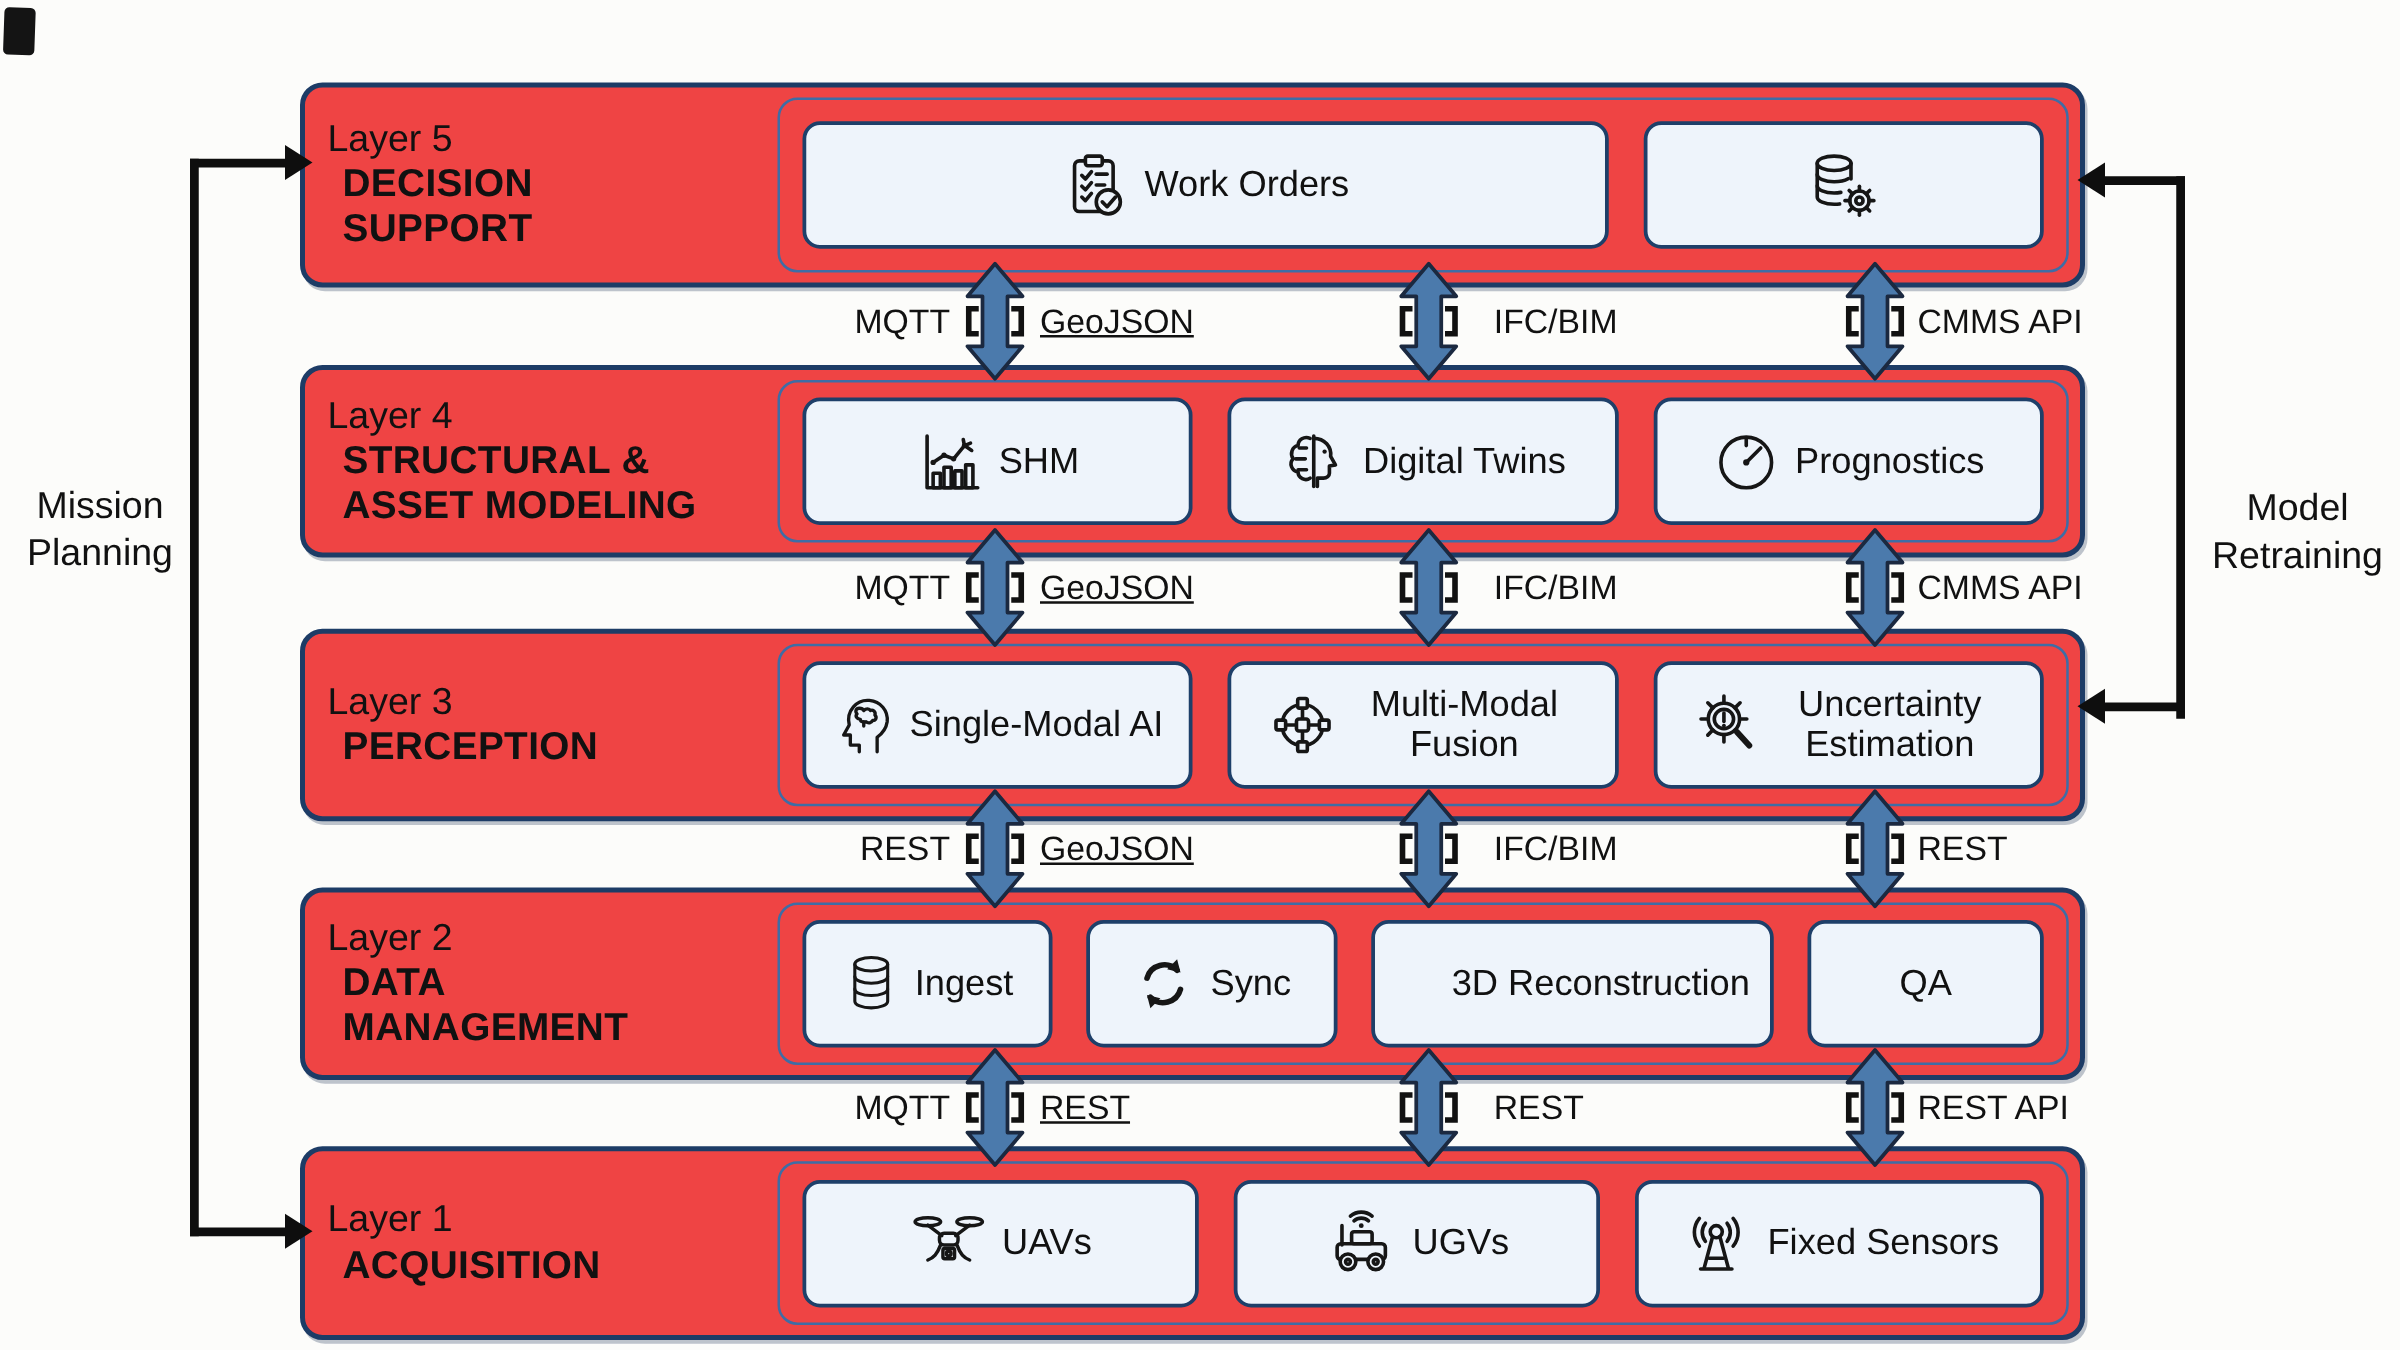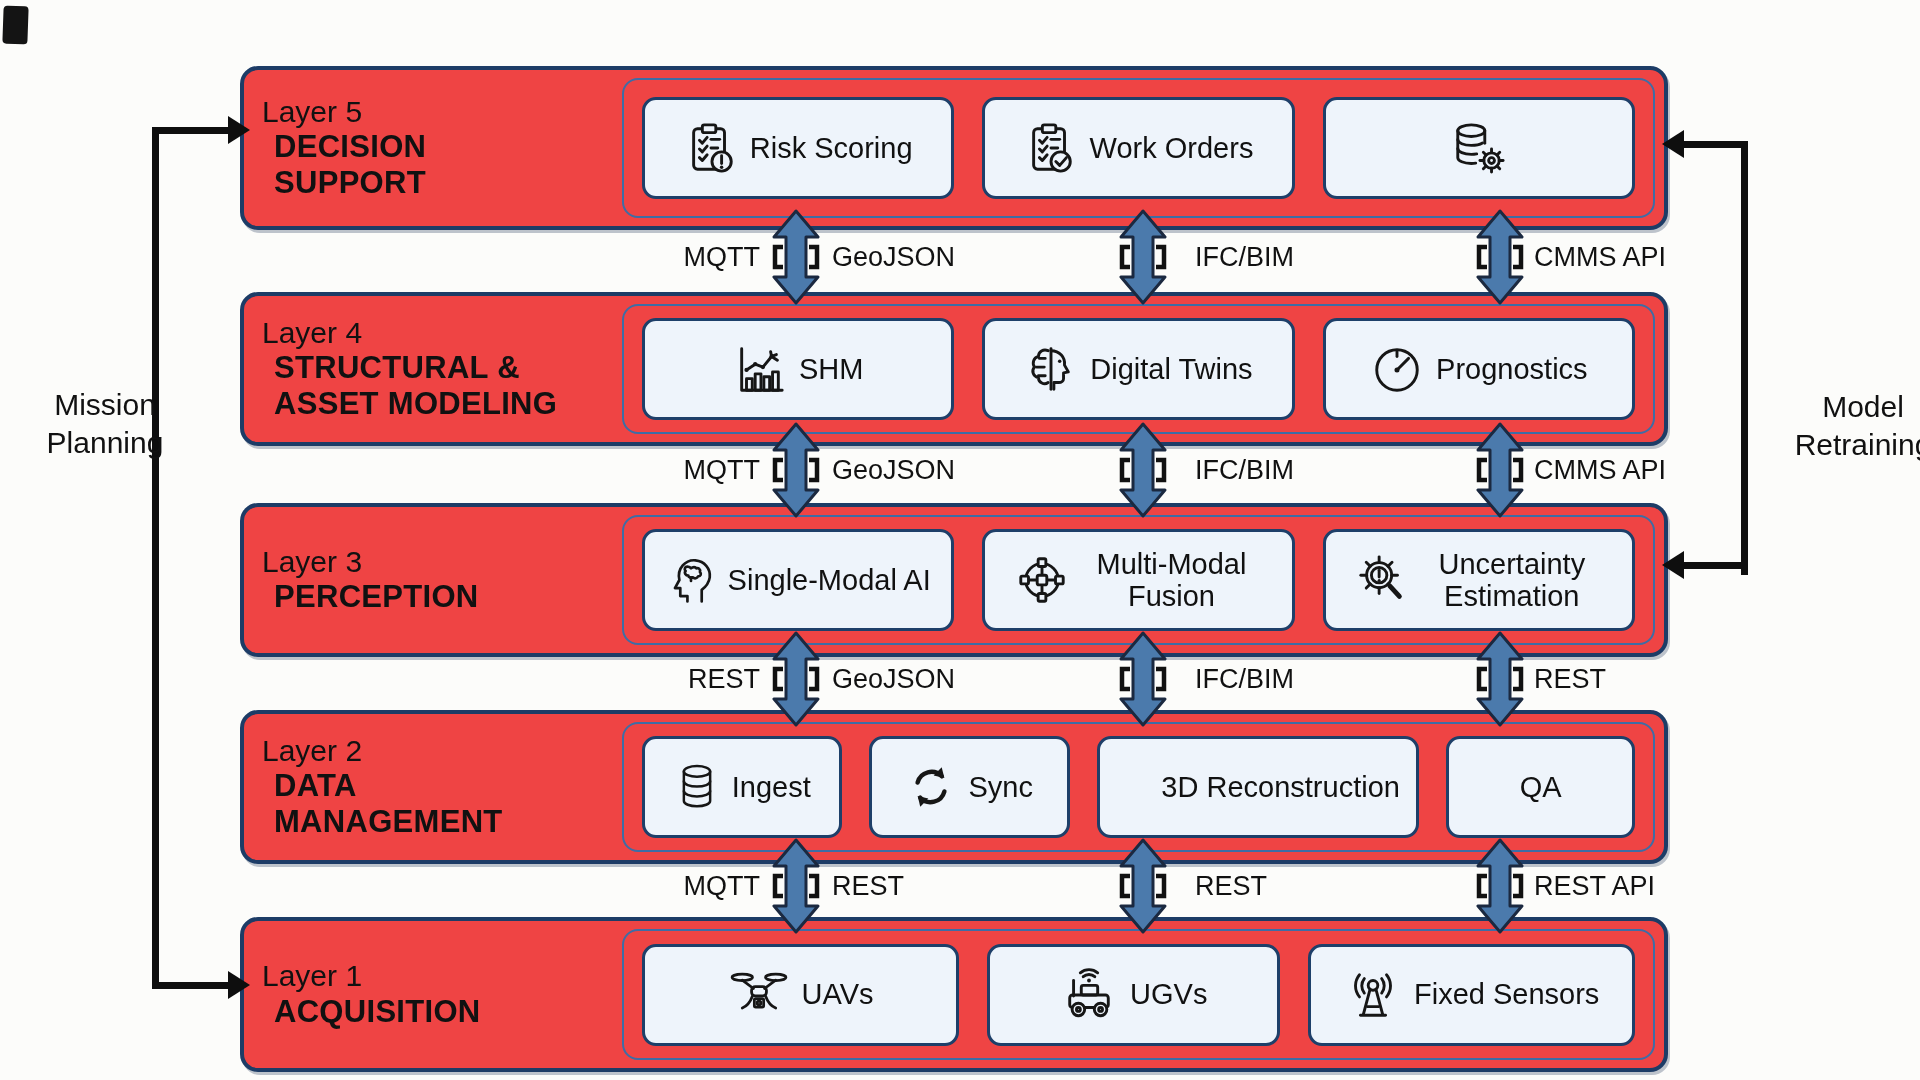--- a/index.html
+++ b/index.html
@@ -44,68 +44,51 @@
   .icon svg .f{fill:#161616;stroke:none;}
   .icon svg .th{stroke-width:5;}
 
   
   .arrow{position:absolute;width:56px;height:96px;}
   .a1{left:768px;} .a2{left:1115px;} .a3{left:1472px;}
   .b1{top:209px;} .b2{top:422px;} .b3{top:631px;} .b4{top:838px;}
   .blabel{position:absolute;height:96px;display:flex;align-items:center;
           font-size:27px;color:#111;white-space:nowrap;}
   .la1{left:610px;width:150px;justify-content:flex-end;}
-  .ra1{left:832px;width:240px;}
+  .ra1{left:832px;width:240px;text-decoration:underline;}
   .ra2{left:1195px;width:240px;}
   .ra3{left:1534px;width:210px;}
 
   
   .cline{position:absolute;background:#0e0e0e;}
   .tri-right{position:absolute;width:0;height:0;border-top:14px solid transparent;
              border-bottom:14px solid transparent;border-left:22px solid #0e0e0e;}
   .tri-left{position:absolute;width:0;height:0;border-top:14px solid transparent;
             border-bottom:14px solid transparent;border-right:22px solid #0e0e0e;}
-  .side-label{position:absolute;font-size:30px;line-height:1.25;text-align:center;color:#111;margin-left:25px;}
+  .side-label{position:absolute;font-size:30px;line-height:1.25;text-align:center;color:#111;}
   #mission-label{left:0px;top:386px;width:160px;}
   #retrain-label{left:1756px;top:388px;width:164px;}
 
   .scan-blob{position:absolute;left:3px;top:6px;width:25px;height:38px;background:#141414;
              border-radius:4px;transform:rotate(2deg);}
 </style>
 </head>
 <body>
 
 <div id="canvas">
 
   <div class="scan-blob"></div>
 
   <section class="layer l5">
     <div class="layer-label">
       <div class="layer-num">Layer 5</div>
       <div class="layer-name">DECISION</div>
       <div class="layer-name">SUPPORT</div>
     </div>
     <div class="inner">
-      <div class="comp">
-        <span class="icon">
-            <svg width="54" height="54" viewBox="0 0 56 56">
-              <rect class="s" x="10" y="8" width="32" height="42" rx="4"></rect>
-              <rect class="sm" x="19" y="4" width="14" height="8" rx="2"></rect>
-              <path class="s" d="M16 20 l3 3 5-6"></path>
-              <line class="s" x1="28" y1="19" x2="37" y2="19"></line>
-              <path class="s" d="M16 29 l3 3 5-6"></path>
-              <line class="s" x1="28" y1="28" x2="35" y2="28"></line>
-              <path class="s" d="M16 38 l3 3 5-6"></path>
-              <circle class="sm" cx="39" cy="42" r="10"></circle>
-              <line class="s" x1="39" y1="36" x2="39" y2="44"></line>
-              <circle class="f" cx="39" cy="48" r="1.8"></circle>
-            </svg>
-          </span>
-        <span class="comp-label">Risk Scoring</span>
-      </div>
       <div class="comp">
         <span class="icon">
             <svg width="54" height="54" viewBox="0 0 56 56">
               <rect class="s" x="10" y="8" width="32" height="42" rx="4"></rect>
               <rect class="sm" x="19" y="4" width="14" height="8" rx="2"></rect>
               <path class="s" d="M16 20 l3 3 5-6"></path>
               <line class="s" x1="28" y1="19" x2="37" y2="19"></line>
               <path class="s" d="M16 29 l3 3 5-6"></path>
               <line class="s" x1="28" y1="28" x2="35" y2="28"></line>
               <path class="s" d="M16 38 l3 3 5-6"></path>

